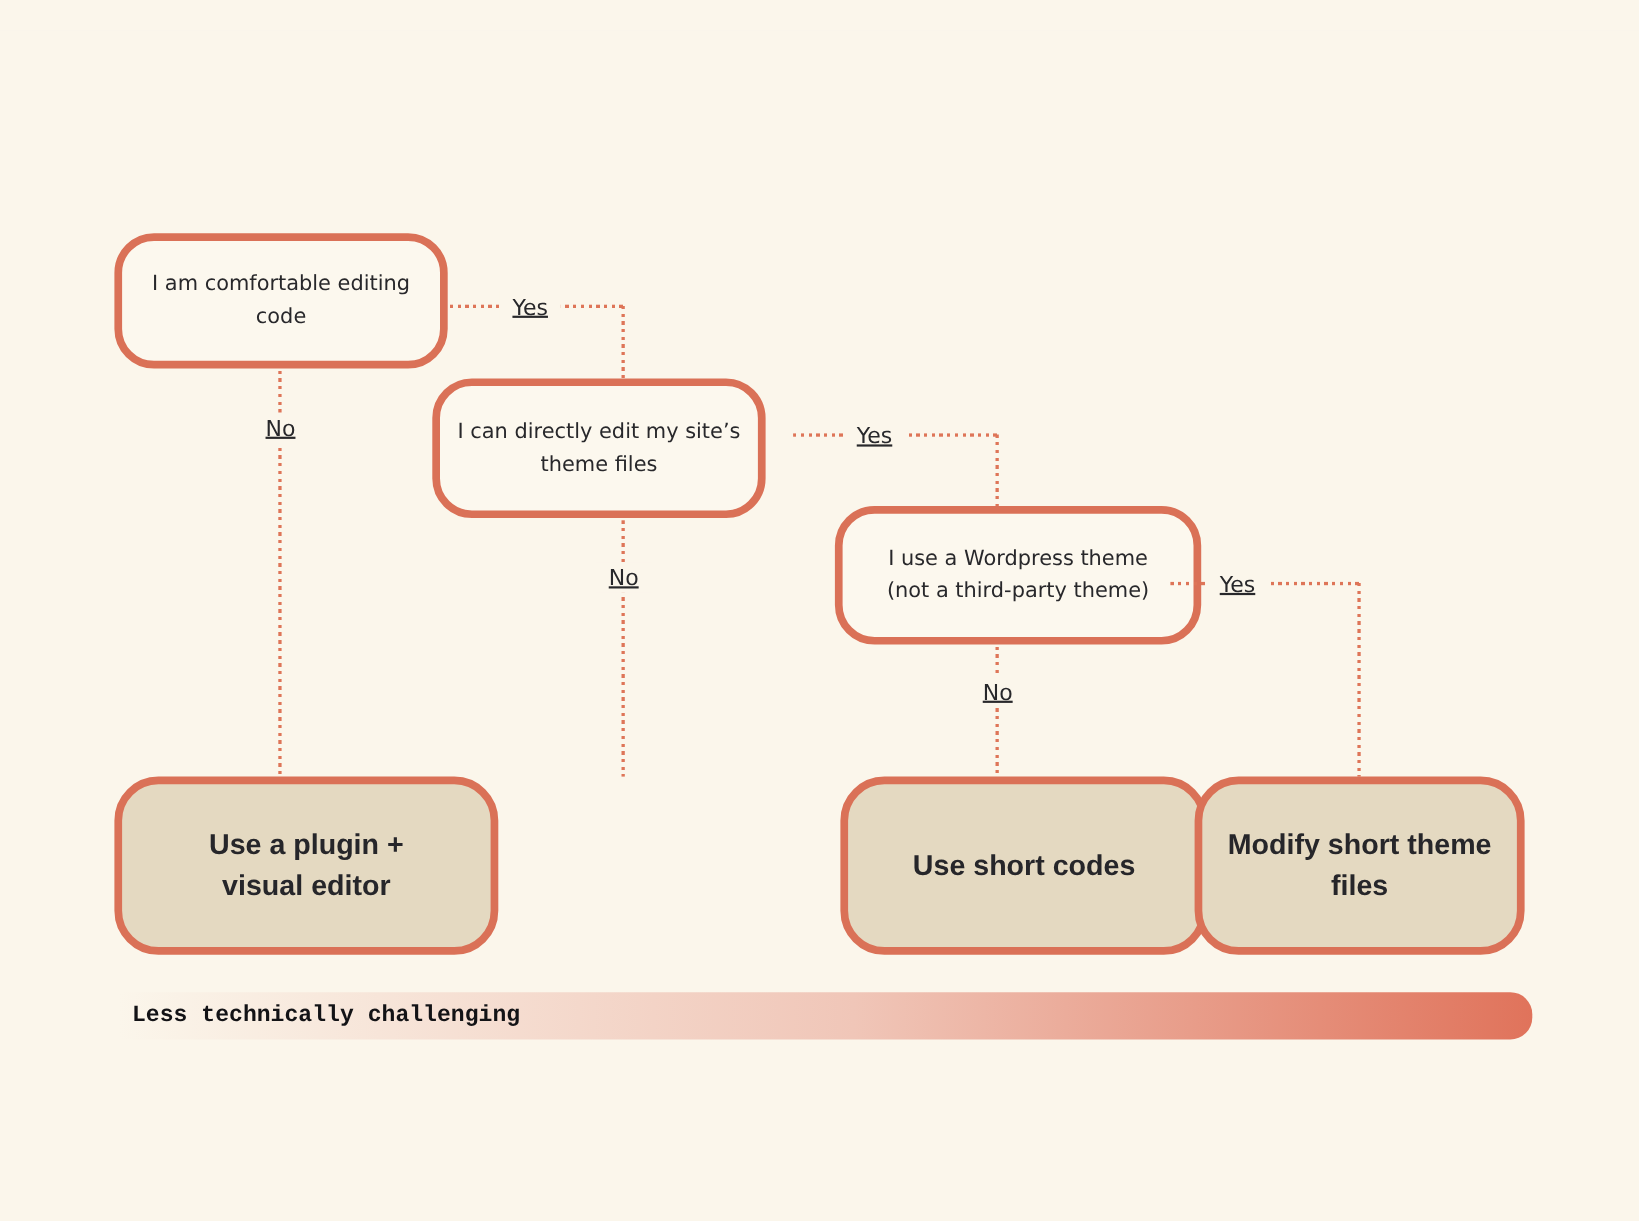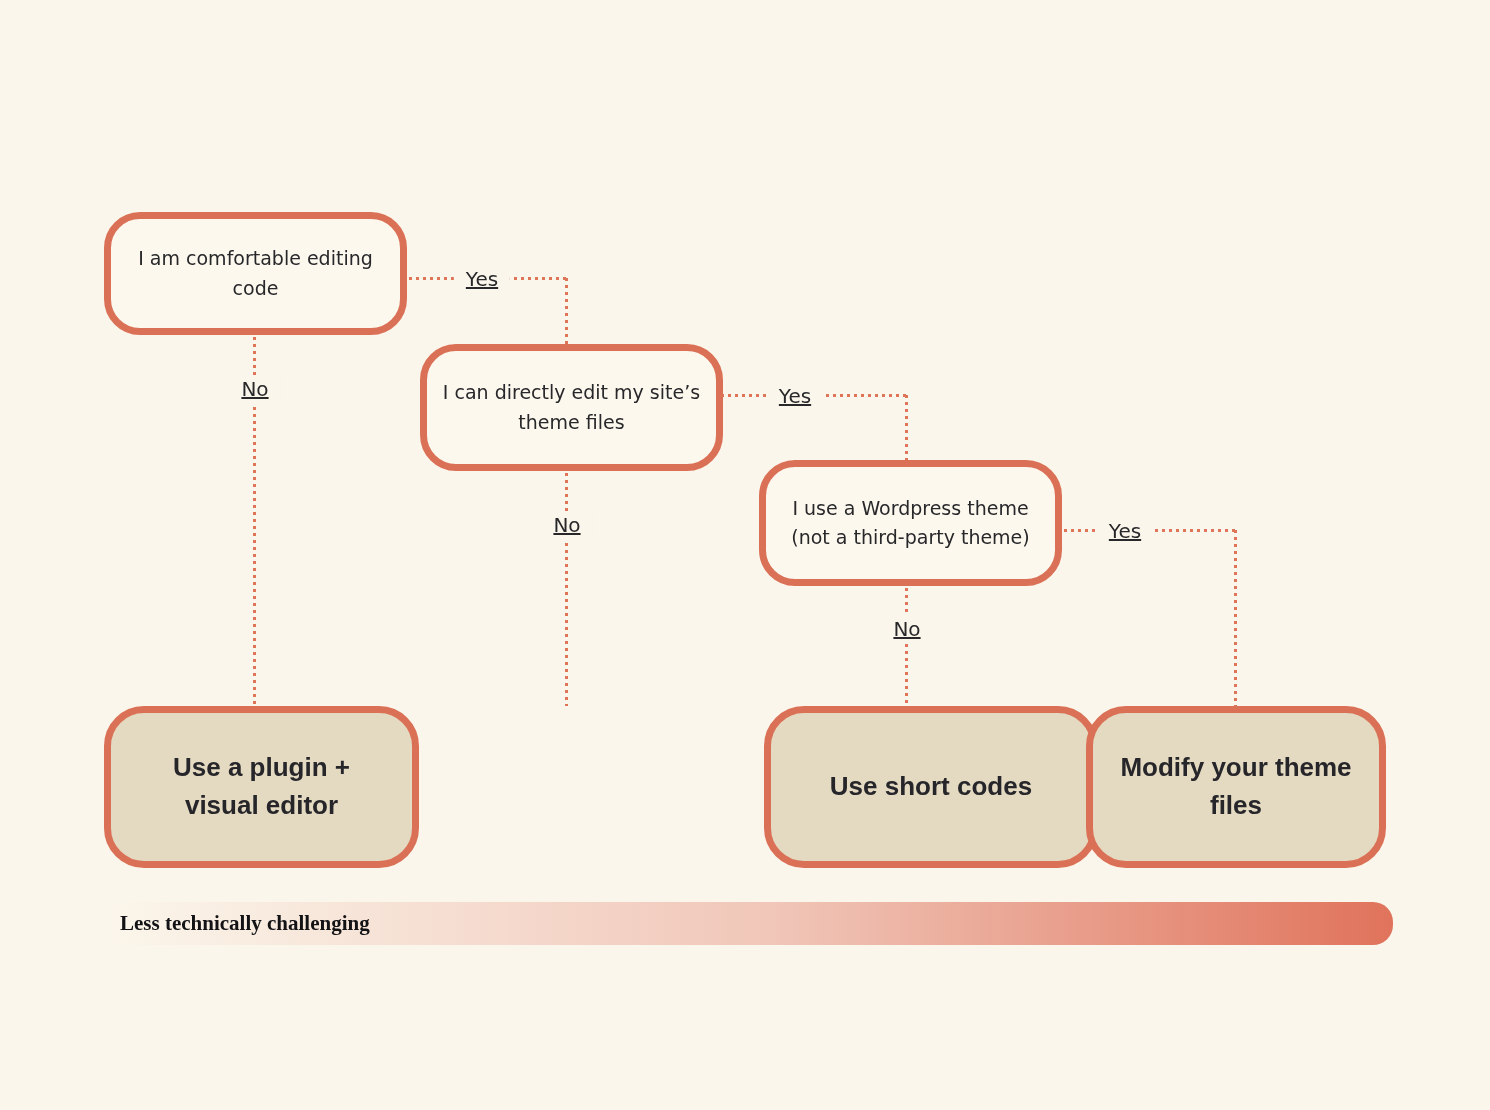--- a/index.html
+++ b/index.html
@@ -63,41 +63,41 @@
     white-space:nowrap;
     text-decoration:underline;
   }
   .bar{
     position:absolute;
     left:108px;top:874px;width:1285px;height:43px;
     border-radius:0 20px 20px 0;
     background:linear-gradient(90deg, var(--bar-start) 0%, #F0C6B8 52%, var(--bar-end) 100%);
     display:flex;align-items:center;justify-content:space-between;
     padding:0 16px 0 12px;
-    font-family:Liberation Serif, serif;
+    font-family:Liberation Mono, monospace;
     font-weight:700;
     font-size:21px;
     color:#131316;
   }
 </style>
 </head>
 <body>
 
 <div class="canvas">
 
   <div class="node decision" style="left:104px;top:184px;width:303px;height:123px;">
     <span class="node-text">I am comfortable editing code</span>
   </div>
 
-  <div class="node decision" style="left:420px;top:316px;width:303px;height:127px;">
+  <div class="node decision" style="left:393px;top:316px;width:303px;height:127px;">
     <span class="node-text">I can directly edit my site’s
 theme files</span>
   </div>
 
-  <div class="node decision" style="left:759px;top:432px;width:303px;height:126px;">
+  <div class="node decision" style="left:759px;top:432px;width:333px;height:126px;">
     <span class="node-text">I use a Wordpress theme
 (not a third-party theme)</span>
   </div>
 
   <div class="h-dots" style="left:409px;top:249px;width:158px;"></div>
   <div class="v-dots" style="left:565px;top:250px;height:66px;"></div>
 
   <div class="h-dots" style="left:721px;top:366px;width:186px;"></div>
   <div class="v-dots" style="left:905px;top:367px;height:65px;"></div>
 
@@ -108,32 +108,32 @@
   <div class="v-dots" style="left:565px;top:445px;height:233px;"></div>
   <div class="v-dots" style="left:905px;top:560px;height:118px;"></div>
 
   <span class="edge-label" style="left:482px;top:251px;">Yes</span>
   <span class="edge-label" style="left:795px;top:368px;">Yes</span>
   <span class="edge-label" style="left:1125px;top:503px;">Yes</span>
   <span class="edge-label" style="left:255px;top:361px;">No</span>
   <span class="edge-label" style="left:567px;top:497px;">No</span>
   <span class="edge-label" style="left:907px;top:601px;">No</span>
 
-  <div class="node outcome" style="left:104px;top:678px;width:315px;height:162px;">
+  <div class="node outcome" style="left:104px;top:678px;width:349px;height:162px;">
     <span class="node-text">Use a plugin +
 visual editor</span>
   </div>
 
 
   <div class="node outcome" style="left:764px;top:678px;width:334px;height:162px;">
     <span class="node-text">Use short codes</span>
   </div>
 
   <div class="node outcome" style="left:1086px;top:678px;width:300px;height:162px;">
-    <span class="node-text">Modify your theme
+    <span class="node-text">Modify short theme
 files</span>
   </div>
 
   <div class="bar">
     <span>Less technically challenging</span>
   </div>
 
 </div>
 
 </body></html>

